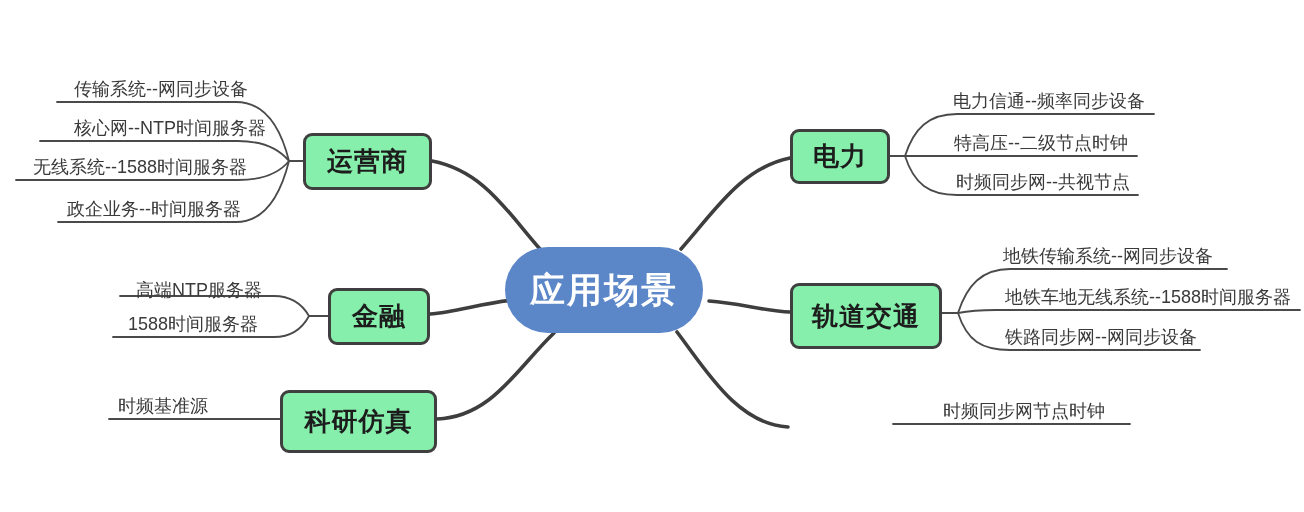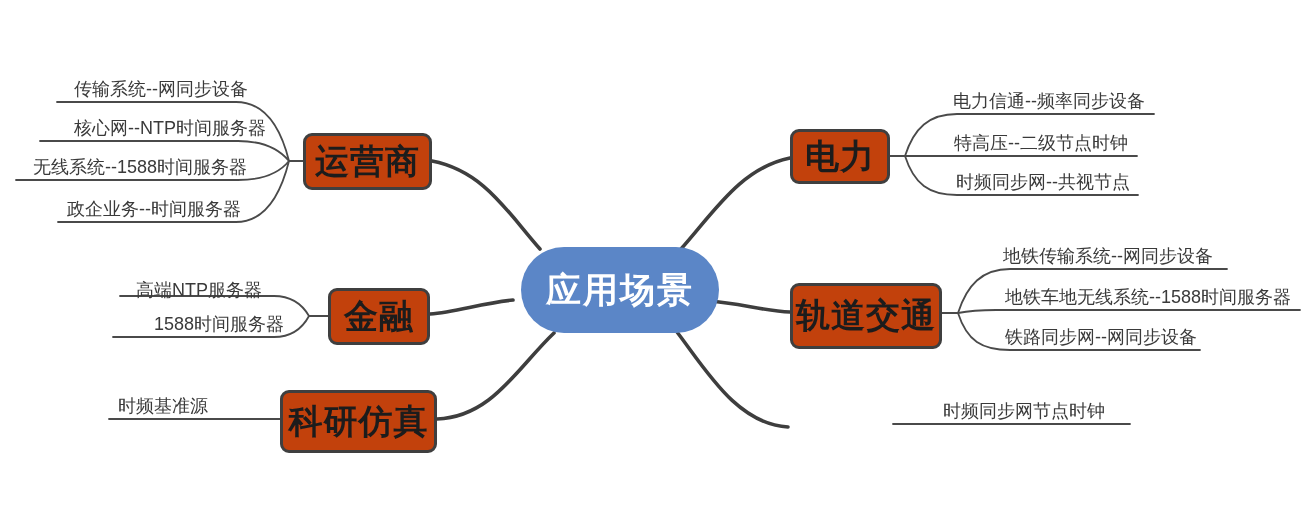--- a/index.html
+++ b/index.html
@@ -7,31 +7,31 @@
     position:relative;
     width:1304px;height:512px;
     background:#ffffff;
     overflow:hidden;
     font-family:"Liberation Sans","DejaVu Sans",sans-serif;
   }
   .connector-layer{position:absolute;left:0;top:0;width:1304px;height:512px;}
   .main-curve{fill:none;stroke:#3e3e3e;stroke-width:3.6;stroke-linecap:round;}
   .leaf-line{fill:none;stroke:#4a4a4a;stroke-width:1.8;stroke-linecap:round;}
   .center-topic{
-    position:absolute;left:521px;top:247px;width:198px;height:86px;
+    position:absolute;left:505px;top:247px;width:198px;height:86px;
     background:#5b86c7;border-radius:43px;
     display:flex;align-items:center;justify-content:center;
     color:#ffffff;font-size:35px;font-weight:bold;letter-spacing:2px;
     box-sizing:border-box;
   }
   .branch-box{
-    position:absolute;background:#c2410c;
+    position:absolute;background:#86efac;
     border:3px solid #3f3f3f;border-radius:9px;
     display:flex;align-items:center;justify-content:center;
-    color:#1c1c1c;font-size:34px;font-weight:bold;letter-spacing:1px;
+    color:#1c1c1c;font-size:26px;font-weight:bold;letter-spacing:1px;
     box-sizing:border-box;
   }
   .leaf-label{
     position:absolute;white-space:nowrap;
     color:#3a3a3a;font-size:18px;line-height:21px;
   }
 </style>
 </head>
 <body>
 
@@ -78,21 +78,21 @@
   <div class="branch-box" style="left:280px;top:390px;width:157px;height:63px;text-align:right;">科研仿真</div>
   <div class="branch-box" style="left:790px;top:129px;width:100px;height:55px;">电力</div>
   <div class="branch-box" style="left:790px;top:283px;width:152px;height:66px;">轨道交通</div>
 
   <div class="leaf-label" style="right:1056px;top:79px;">传输系统--网同步设备</div>
   <div class="leaf-label" style="right:1038px;top:118px;">核心网--NTP时间服务器</div>
   <div class="leaf-label" style="right:1057px;top:157px;margin-left:8px;">无线系统--1588时间服务器</div>
   <div class="leaf-label" style="right:1063px;top:199px;">政企业务--时间服务器</div>
 
   <div class="leaf-label" style="right:1042px;top:280px;">高端NTP服务器</div>
-  <div class="leaf-label" style="right:1020px;top:314px;">1588时间服务器</div>
+  <div class="leaf-label" style="right:1046px;top:314px;">1588时间服务器</div>
 
   <div class="leaf-label" style="left:118px;top:396px;">时频基准源</div>
 
   <div class="leaf-label" style="left:953px;top:91px;">电力信通--频率同步设备</div>
   <div class="leaf-label" style="left:954px;top:133px;text-align:center;">特高压--二级节点时钟</div>
   <div class="leaf-label" style="left:956px;top:172px;">时频同步网--共视节点</div>
 
   <div class="leaf-label" style="left:1003px;top:246px;">地铁传输系统--网同步设备</div>
   <div class="leaf-label" style="left:1005px;top:287px;">地铁车地无线系统--1588时间服务器</div>
   <div class="leaf-label" style="left:1005px;top:327px;">铁路同步网--网同步设备</div>

